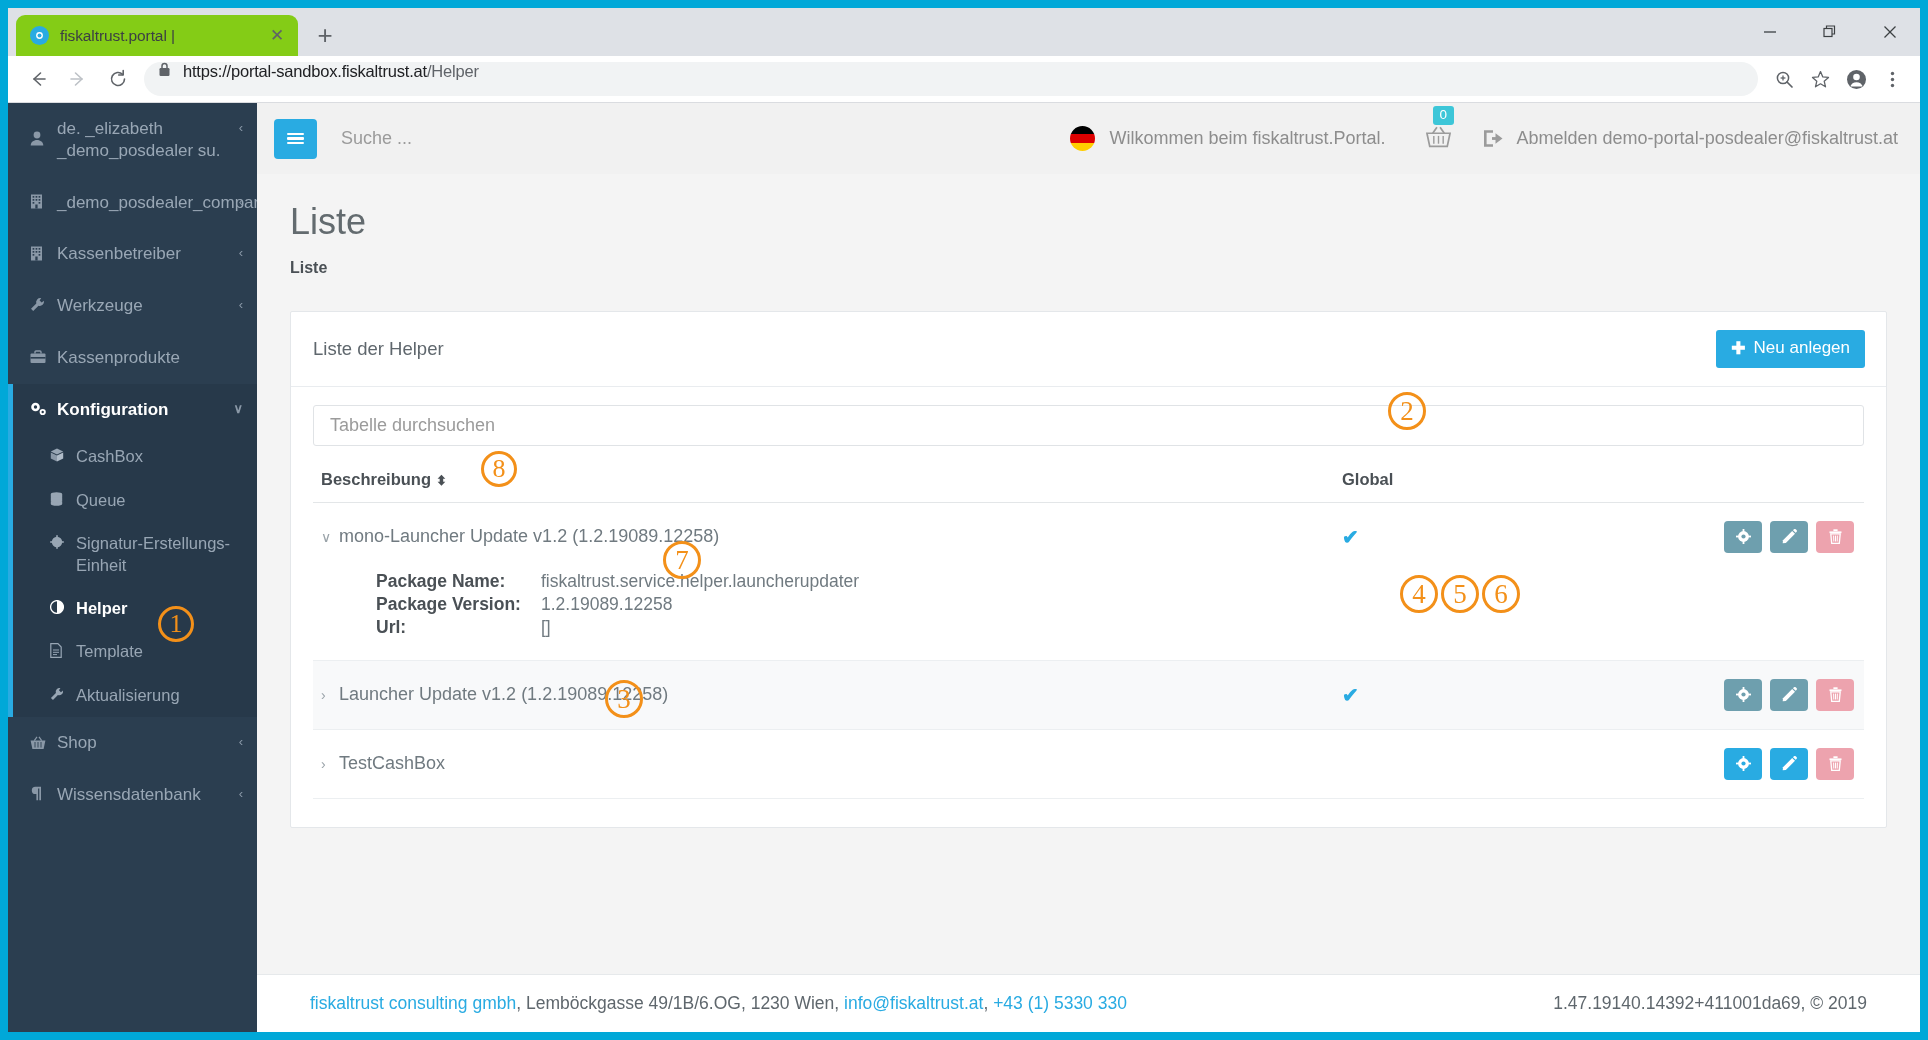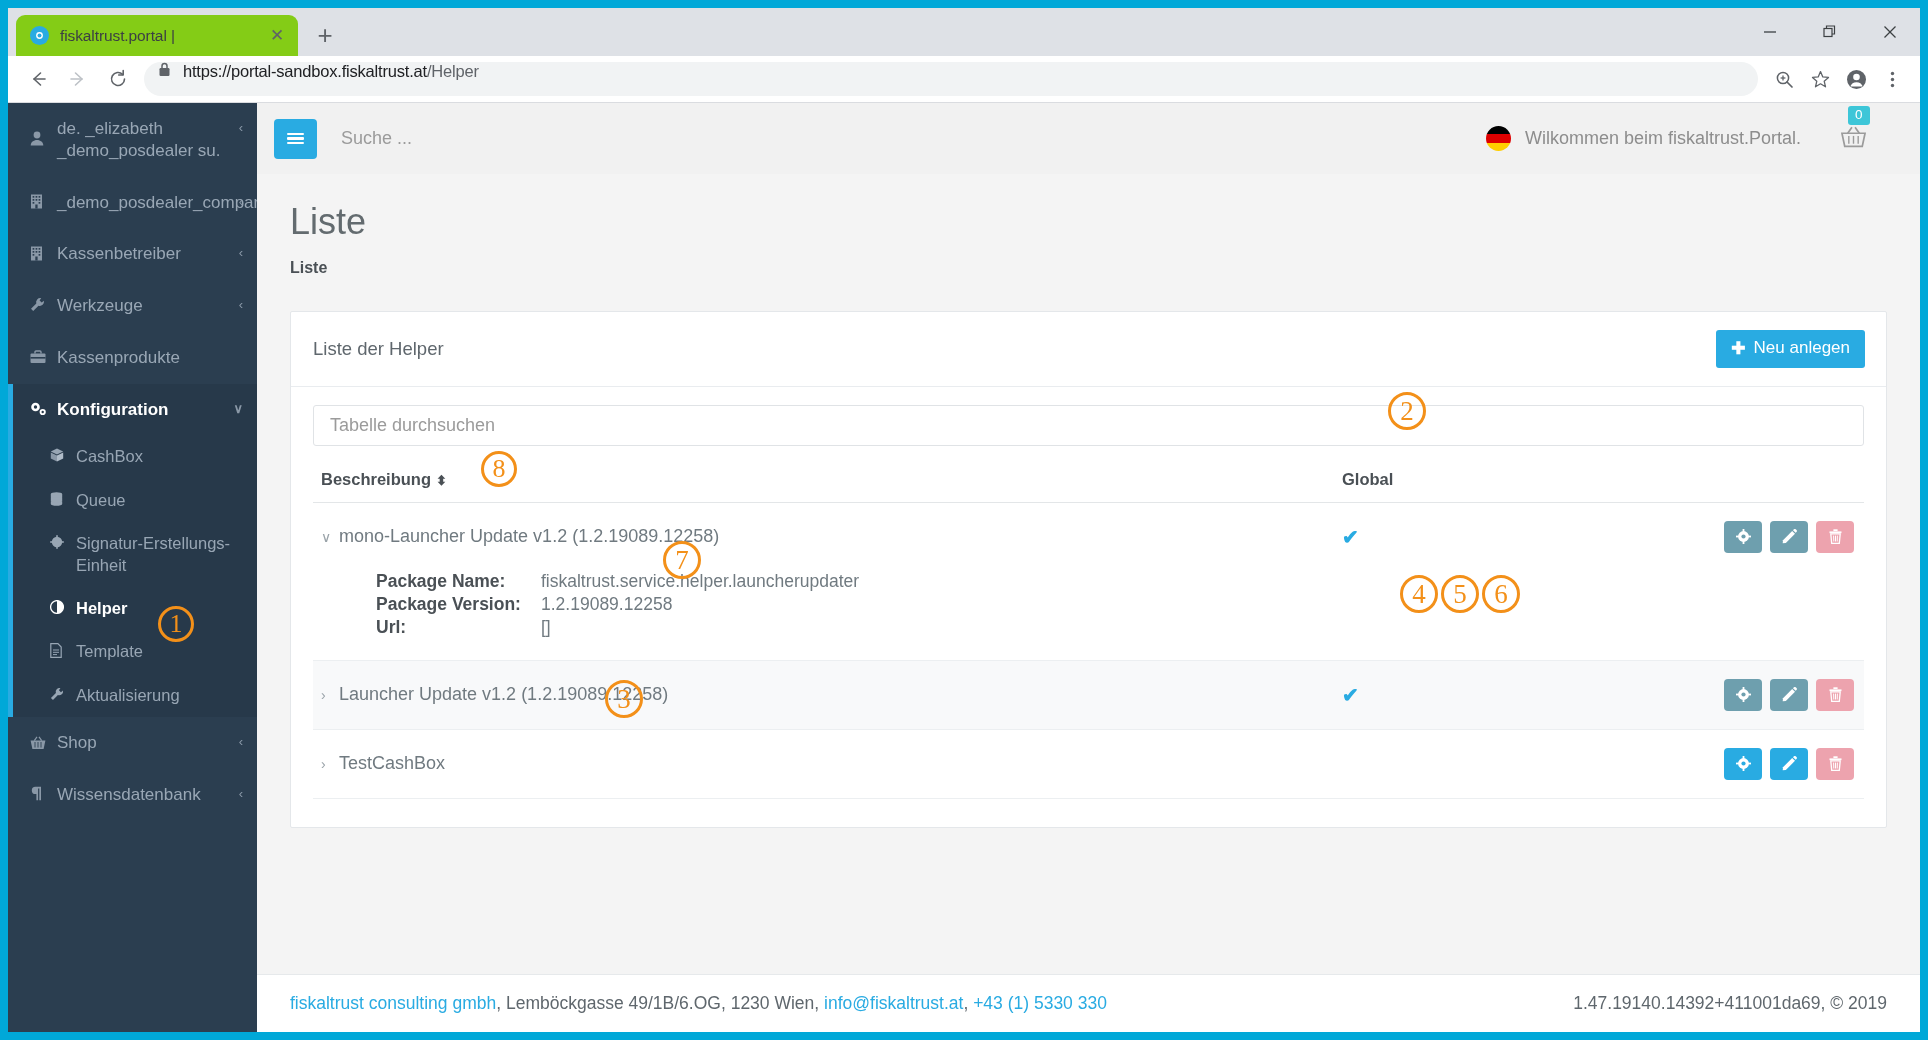--- a/index.html
+++ b/index.html
@@ -228,21 +228,21 @@
   .detail {
     display: grid; grid-template-columns: 165px 1fr; row-gap: 2px;
     font-size: 17.5px; padding-left: 55px;
   }
   .detail .k { font-weight: bold; color: #4a5055; }
   .detail .v { color: #707a80; }
   
   .footer {
     flex: 0 0 58px; background: #ffffff; border-top: 1px solid #e6e9eb;
     display: flex; align-items: center; justify-content: space-between;
-    padding: 0 33px; font-size: 17.5px; color: #5f676d;
+    padding: 0 53px; font-size: 17.5px; color: #5f676d;
   }
   .footer a { color: #29abe2; text-decoration: none; }
   
   .bubble {
     position: absolute; border: 3px solid #f39019; color: #f39019;
     border-radius: 50%; display: flex; align-items: center;
     justify-content: center; background: transparent;
     font-family: "Liberation Serif", serif; z-index: 50; pointer-events: none;
   }
 </style>
@@ -557,20 +557,30 @@
                   <path d="M0.6 4.6h14.8L13.6 13H2.4z" fill="none" stroke="#9b9b9b" stroke-width="1.1"></path>
                   <path d="M4.3 4.6 7 0.8M11.7 4.6 9 0.8" stroke="#9b9b9b" stroke-width="1.1" fill="none"></path>
                   <g stroke="#9b9b9b" stroke-width="0.9">
                     <line x1="5" y1="6.3" x2="5" y2="11.3"></line>
                     <line x1="8" y1="6.3" x2="8" y2="11.3"></line>
                     <line x1="11" y1="6.3" x2="11" y2="11.3"></line>
                   </g>
                 </svg>
             </span>
           </span>
+          <span class="logout">
+            <span class="lo-ico">
+              <svg width="21" height="19" viewBox="0 0 21 19">
+                  <path d="M1 1.2h9v2.6H3.6v11.4H10v2.6H1z" fill="#9b9b9b"></path>
+                  <polygon points="12.5,4.3 19.5,9.5 12.5,14.7" fill="#9b9b9b"></polygon>
+                  <rect x="9" y="8.1" width="6" height="2.8" fill="#9b9b9b"></rect>
+                </svg>
+            </span>
+            <span>Abmelden demo-portal-posdealer@fiskaltrust.at</span>
+          </span>
         </div>
       </header>
 
       <div class="page">
         <div class="page-head">
           <div class="page-title">Liste</div>
           <div class="breadcrumb">Liste</div>
         </div>
 
         <section class="card">

